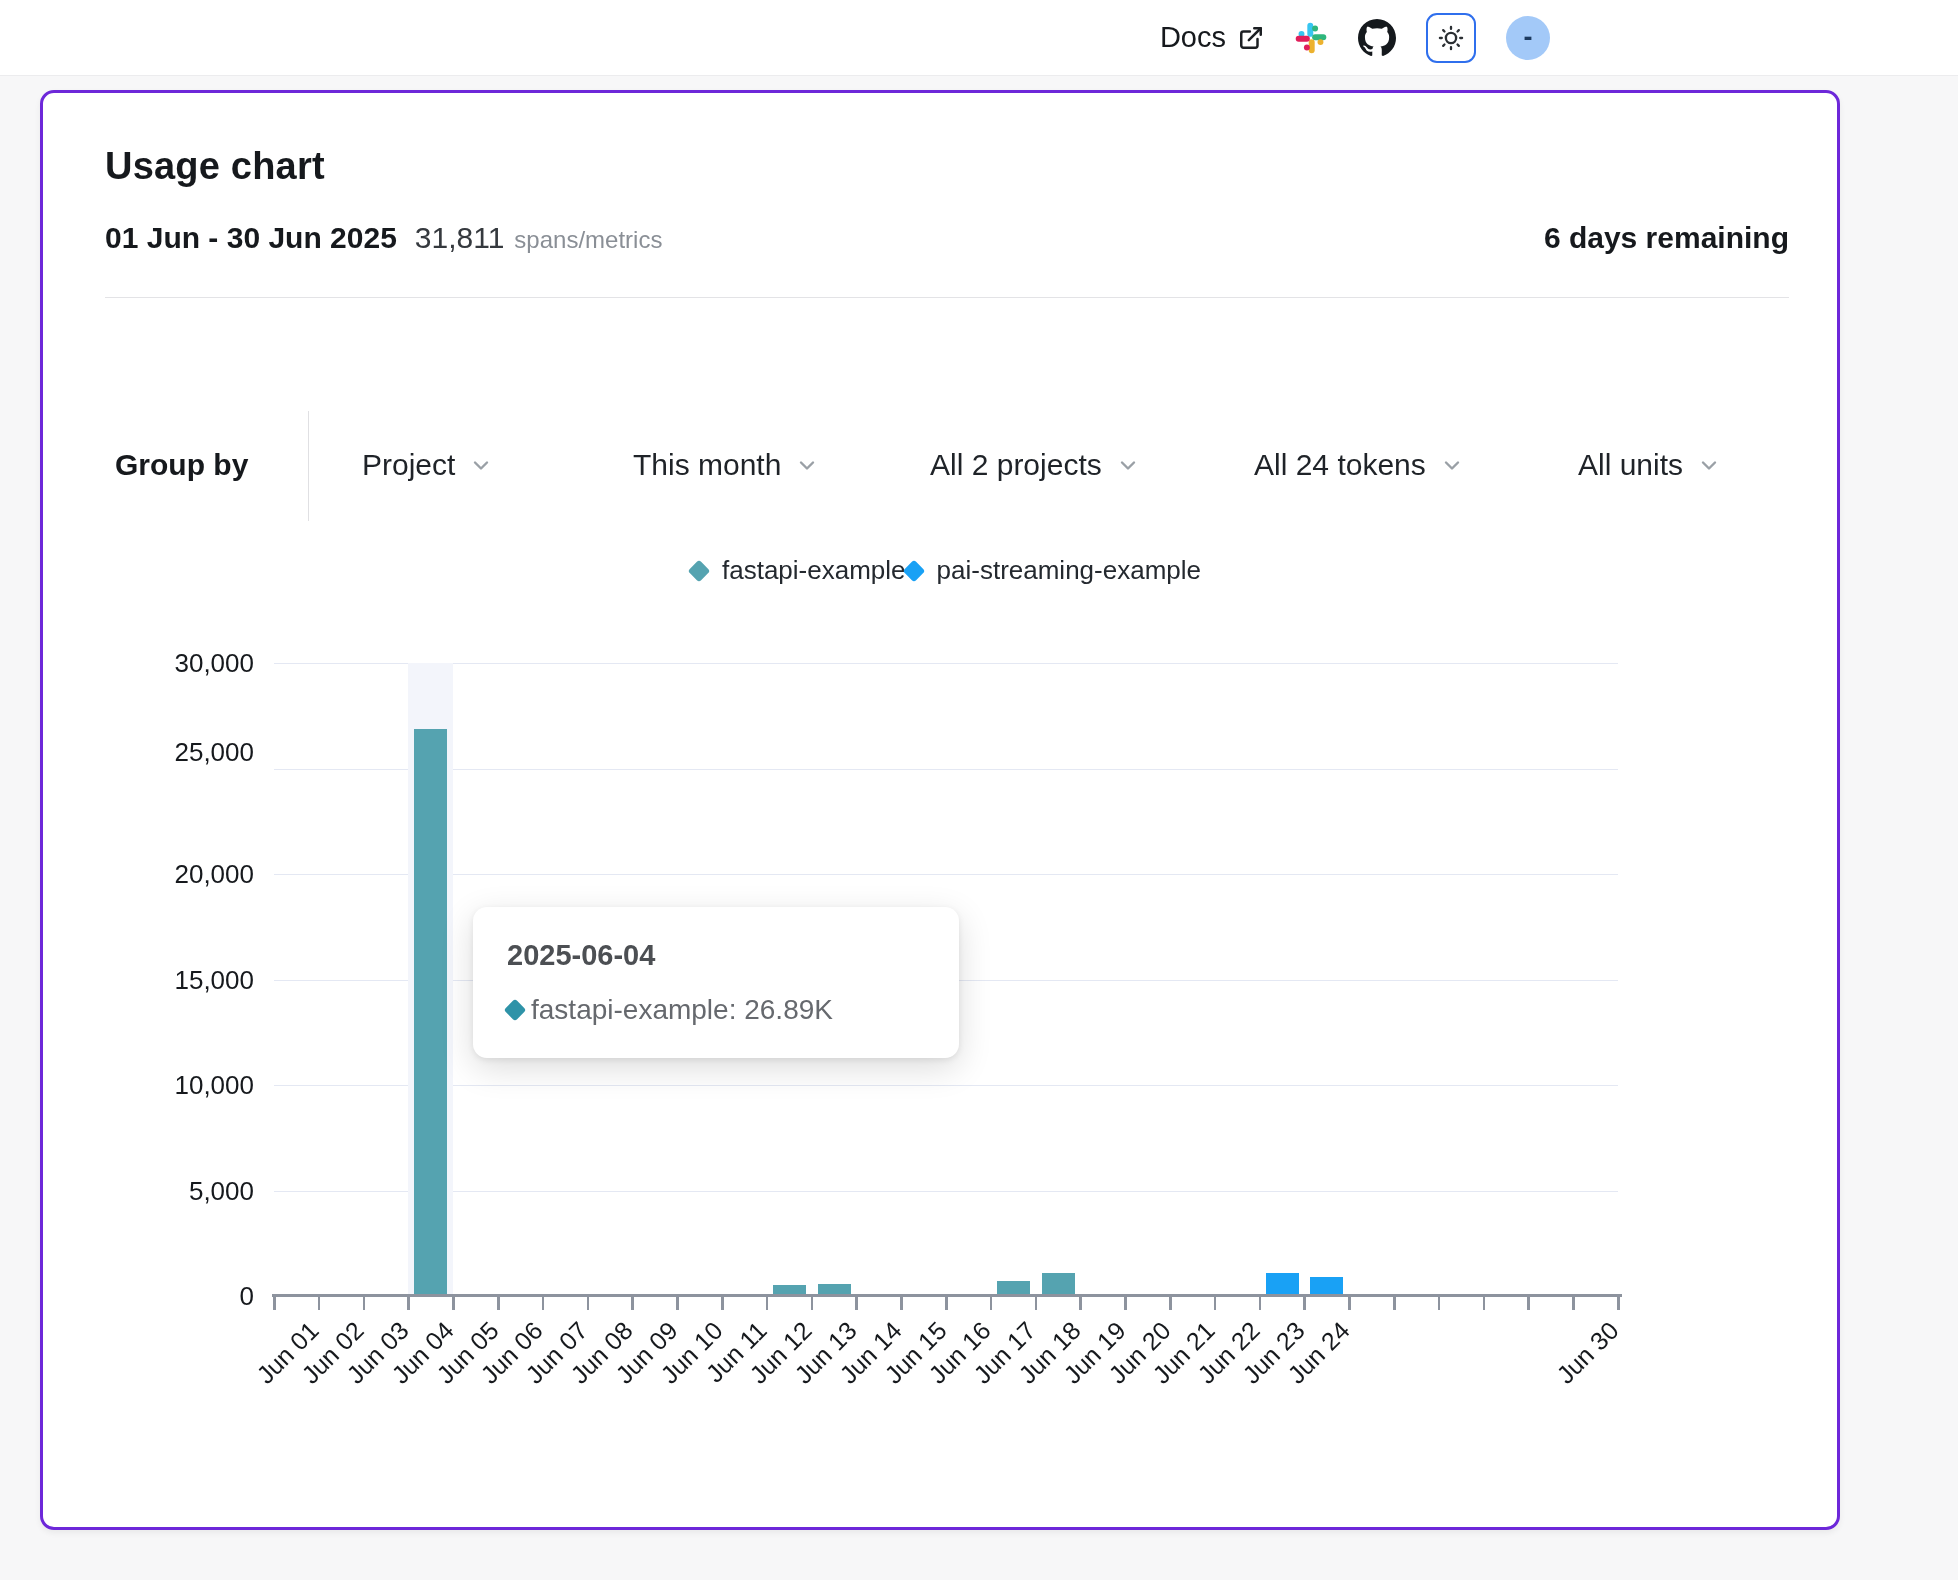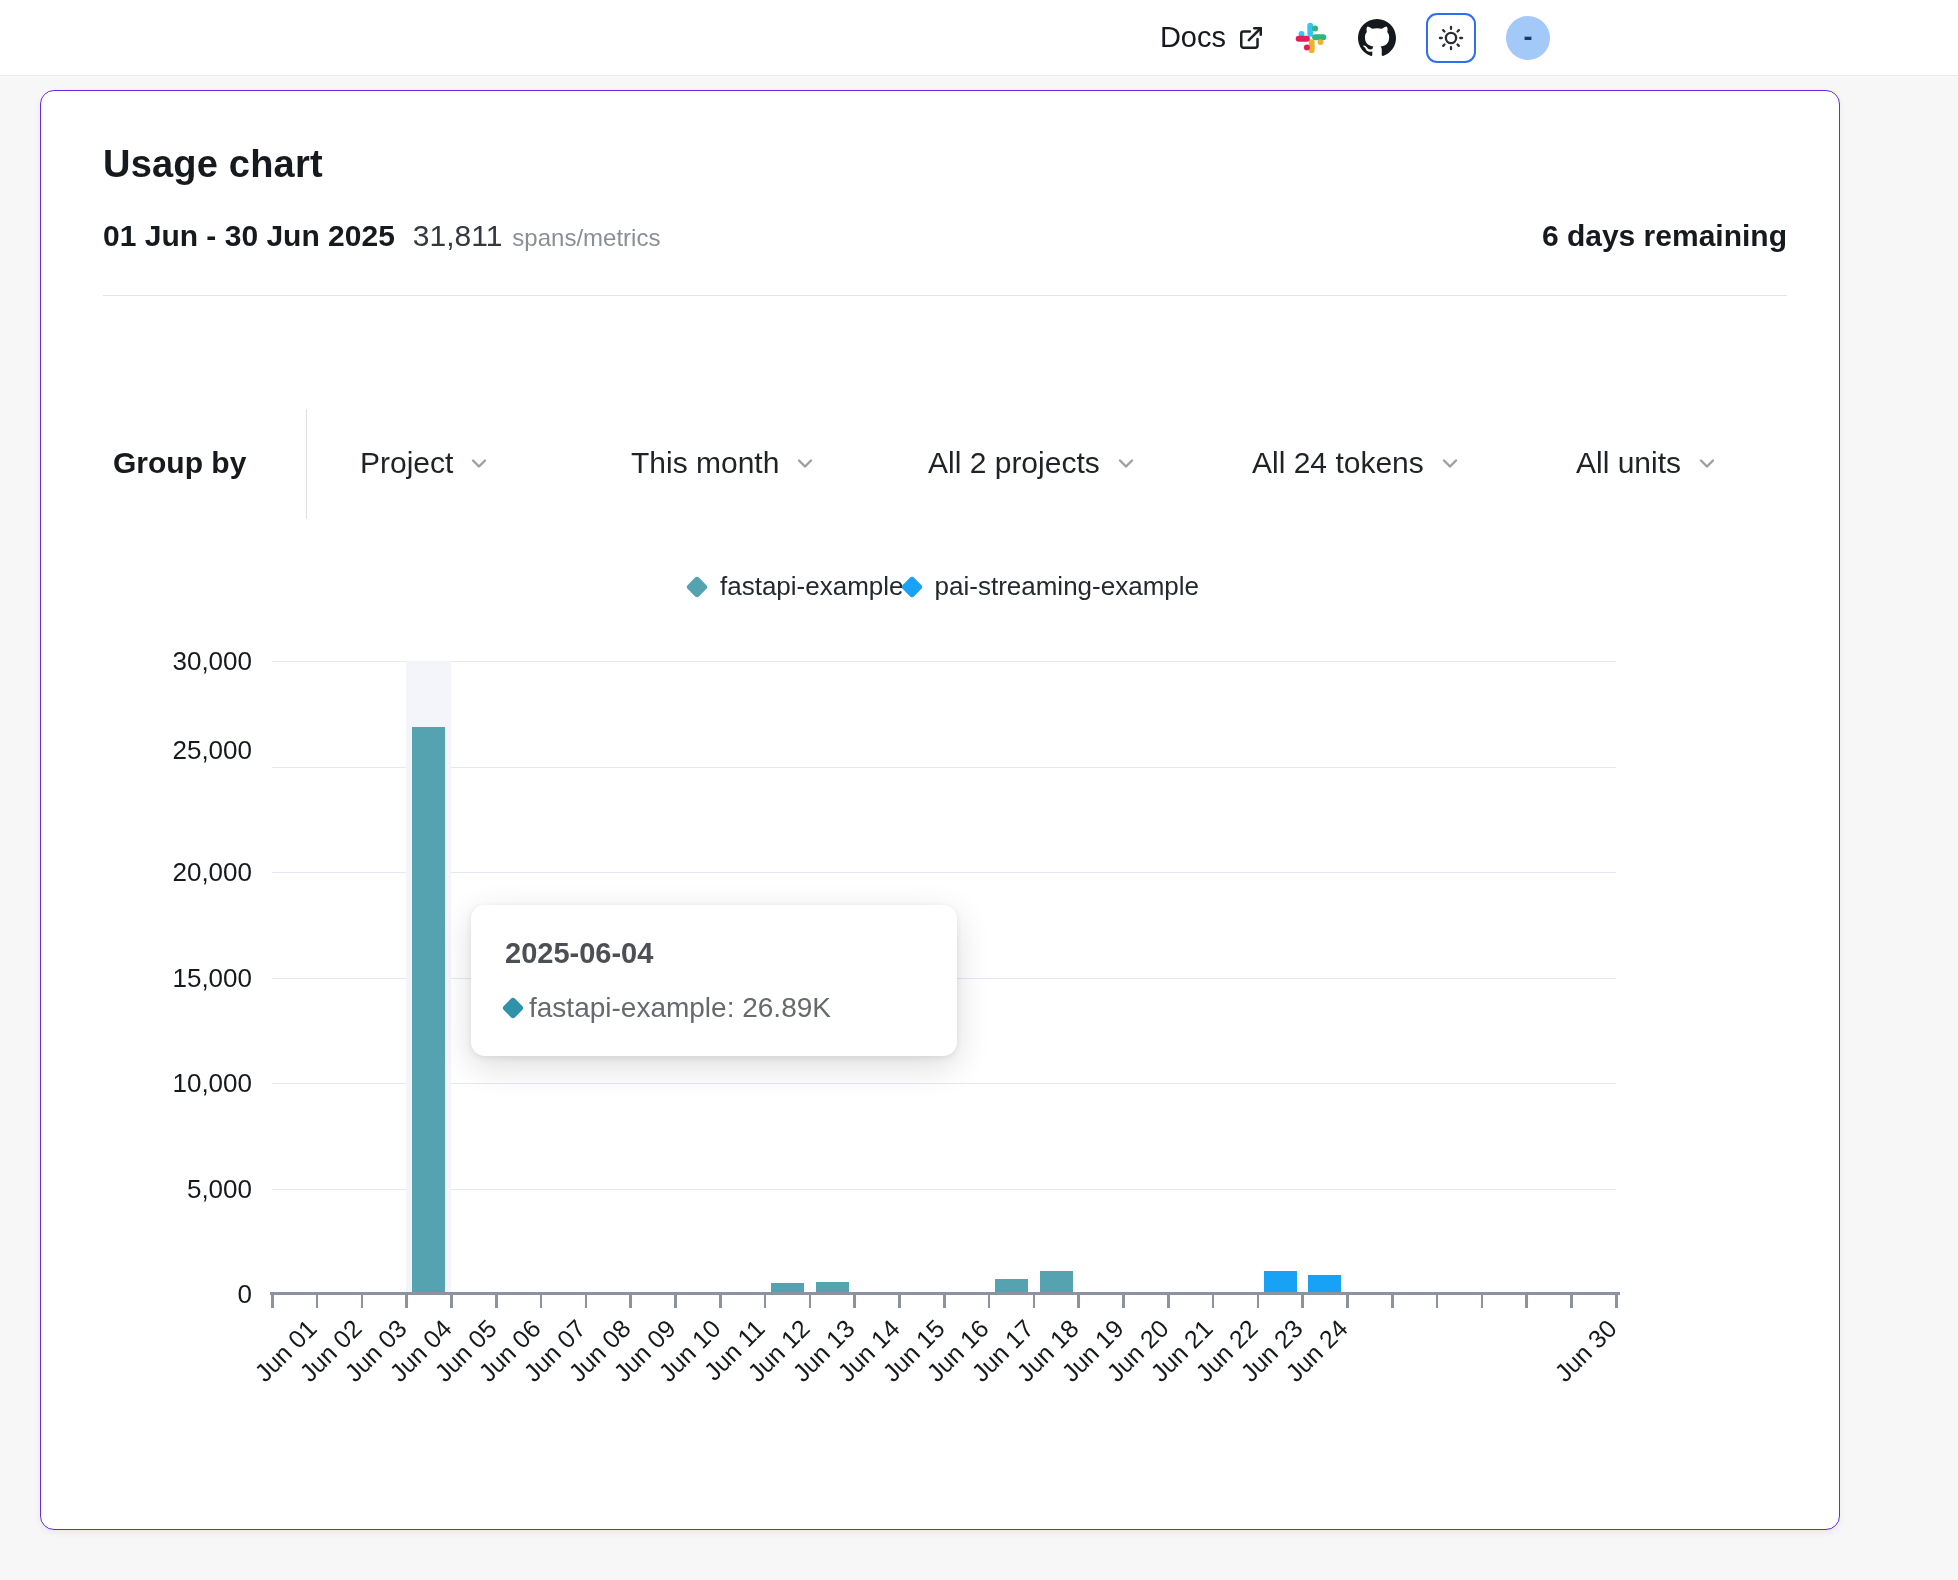--- a/index.html
+++ b/index.html
@@ -12,38 +12,38 @@
             border-bottom:1px solid #ececee; display:flex; align-items:center; justify-content:flex-end;
             padding-right:408px; gap:30px; }
   .docs-link { display:flex; align-items:center; gap:12px; font-size:29px; color:#16191d; cursor:pointer; }
   .icon-btn { display:flex; align-items:center; justify-content:center; cursor:pointer; }
   .theme-btn { width:50px; height:50px; border:2px solid #2f6fed; border-radius:11px; background:#fff; }
   .avatar { width:44px; height:44px; border-radius:50%; background:#a3c9f8; color:#1d3a5f;
             display:flex; align-items:center; justify-content:center; font-size:27px; font-weight:700; cursor:pointer; }
 
   
   .card { position:absolute; left:40px; top:90px; width:1800px; height:1440px; background:#ffffff;
-          border:1px solid #6d28d9; border-radius:14px; box-shadow:0 3px 6px rgba(0,0,0,.06); }
+          border:3px solid #6d28d9; border-radius:14px; box-shadow:0 3px 6px rgba(0,0,0,.06); }
   .card-title { position:absolute; left:62px; top:52px; font-size:38px; font-weight:700; letter-spacing:.2px; }
   .date-row { position:absolute; left:62px; top:128px; width:1684px; display:flex; align-items:baseline;justify-content:space-between; }
   .date-range { font-size:30px; font-weight:700; }
   .total-num { font-size:30px; color:#35393e; margin-left:18px; }
   .total-unit { font-size:24px; color:#8a8f96; margin-left:10px; }
   .remaining { margin-left:auto; font-size:30px; font-weight:700; }
   .hdiv { position:absolute; left:62px; top:204px; width:1684px; height:0; border-top:1.5px solid #e3e3e6; }
 
   
   .filters { position:absolute; left:0; top:340px; width:1800px; height:66px; }
   .groupby { position:absolute; left:72px; top:15px; font-size:30px; font-weight:700; }
   .vdiv { position:absolute; left:265px; top:-22px; height:110px; width:0; border-left:1.5px solid #e0e0e3; }
   .dropdown { position:absolute; top:15px; display:flex; align-items:center; gap:14px; font-size:30px;
               color:#1f2328; cursor:pointer; white-space:nowrap; }
 
   
-  .legend { position:absolute; left:231px; top:480px; width:1344px; display:flex; justify-content:center;
+  .legend { position:absolute; left:231px; top:462px; width:1344px; display:flex; justify-content:center;
             }
   .legend-item { display:flex; align-items:center; gap:15px; font-size:26px; color:#24292f; }
   .diamond { width:16px; height:16px; transform:rotate(45deg); border-radius:3px; flex:0 0 auto; }
 
   
   .plot { position:absolute; left:231px; top:570px; width:1344px; height:633px; }
   .gridline { position:absolute; left:0; width:100%; height:0; border-top:1.5px solid #e4e8f3; }
   .ylabel { position:absolute; left:-150px; width:130px; text-align:right; font-size:26px; color:#16191d; }
   .band-highlight { position:absolute; top:0; bottom:0; background:#f3f5fb; }
   .bar { position:absolute; bottom:0; }

